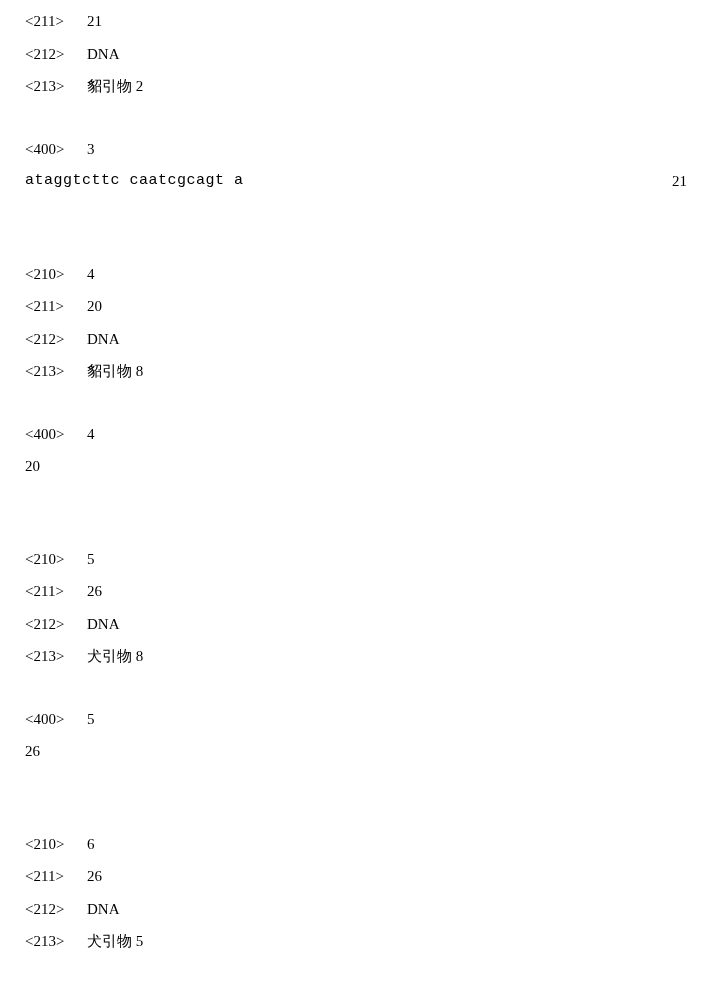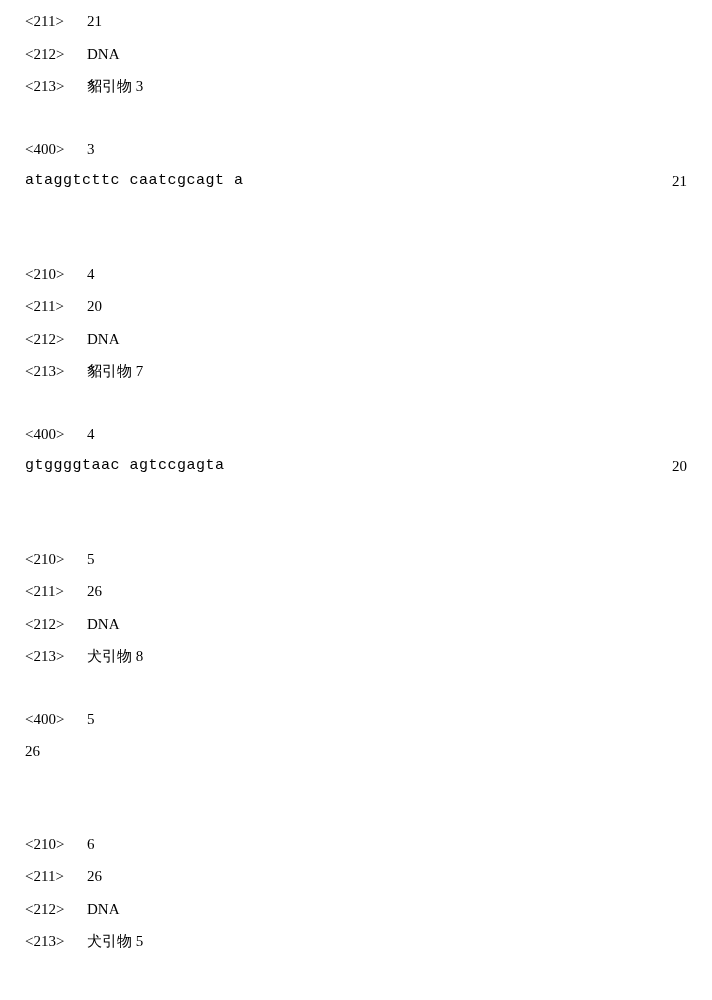--- a/index.html
+++ b/index.html
@@ -57,21 +57,21 @@
 <div class="entry-line">
   <span class="tag">&lt;211&gt;</span>
   <span class="tag-value">21</span>
 </div>
 <div class="entry-line">
   <span class="tag">&lt;212&gt;</span>
   <span class="tag-value">DNA</span>
 </div>
 <div class="entry-line">
   <span class="tag">&lt;213&gt;</span>
-  <span class="tag-value">貂引物 3</span>
+  <span class="tag-value">貂引物 2</span>
 </div>
 <div class="section-gap"></div>
 <div class="entry-line">
   <span class="tag">&lt;400&gt;</span>
   <span class="tag-value">3</span>
 </div>
 <div class="sequence-row">
   <span class="sequence-text">ataggtcttc  caatcgcagt  a</span>
   <span class="sequence-count">21</span>
 </div>
@@ -84,29 +84,28 @@
 <div class="entry-line">
   <span class="tag">&lt;211&gt;</span>
   <span class="tag-value">20</span>
 </div>
 <div class="entry-line">
   <span class="tag">&lt;212&gt;</span>
   <span class="tag-value">DNA</span>
 </div>
 <div class="entry-line">
   <span class="tag">&lt;213&gt;</span>
-  <span class="tag-value">貂引物 7</span>
+  <span class="tag-value">貂引物 8</span>
 </div>
 <div class="section-gap"></div>
 <div class="entry-line">
   <span class="tag">&lt;400&gt;</span>
   <span class="tag-value">4</span>
 </div>
 <div class="sequence-row">
-  <span class="sequence-text">gtggggtaac  agtccgagta</span>
   <span class="sequence-count">20</span>
 </div>
 <div class="section-gap-large"></div>
 
 <div class="entry-line">
   <span class="tag">&lt;210&gt;</span>
   <span class="tag-value">5</span>
 </div>
 <div class="entry-line">
   <span class="tag">&lt;211&gt;</span>

